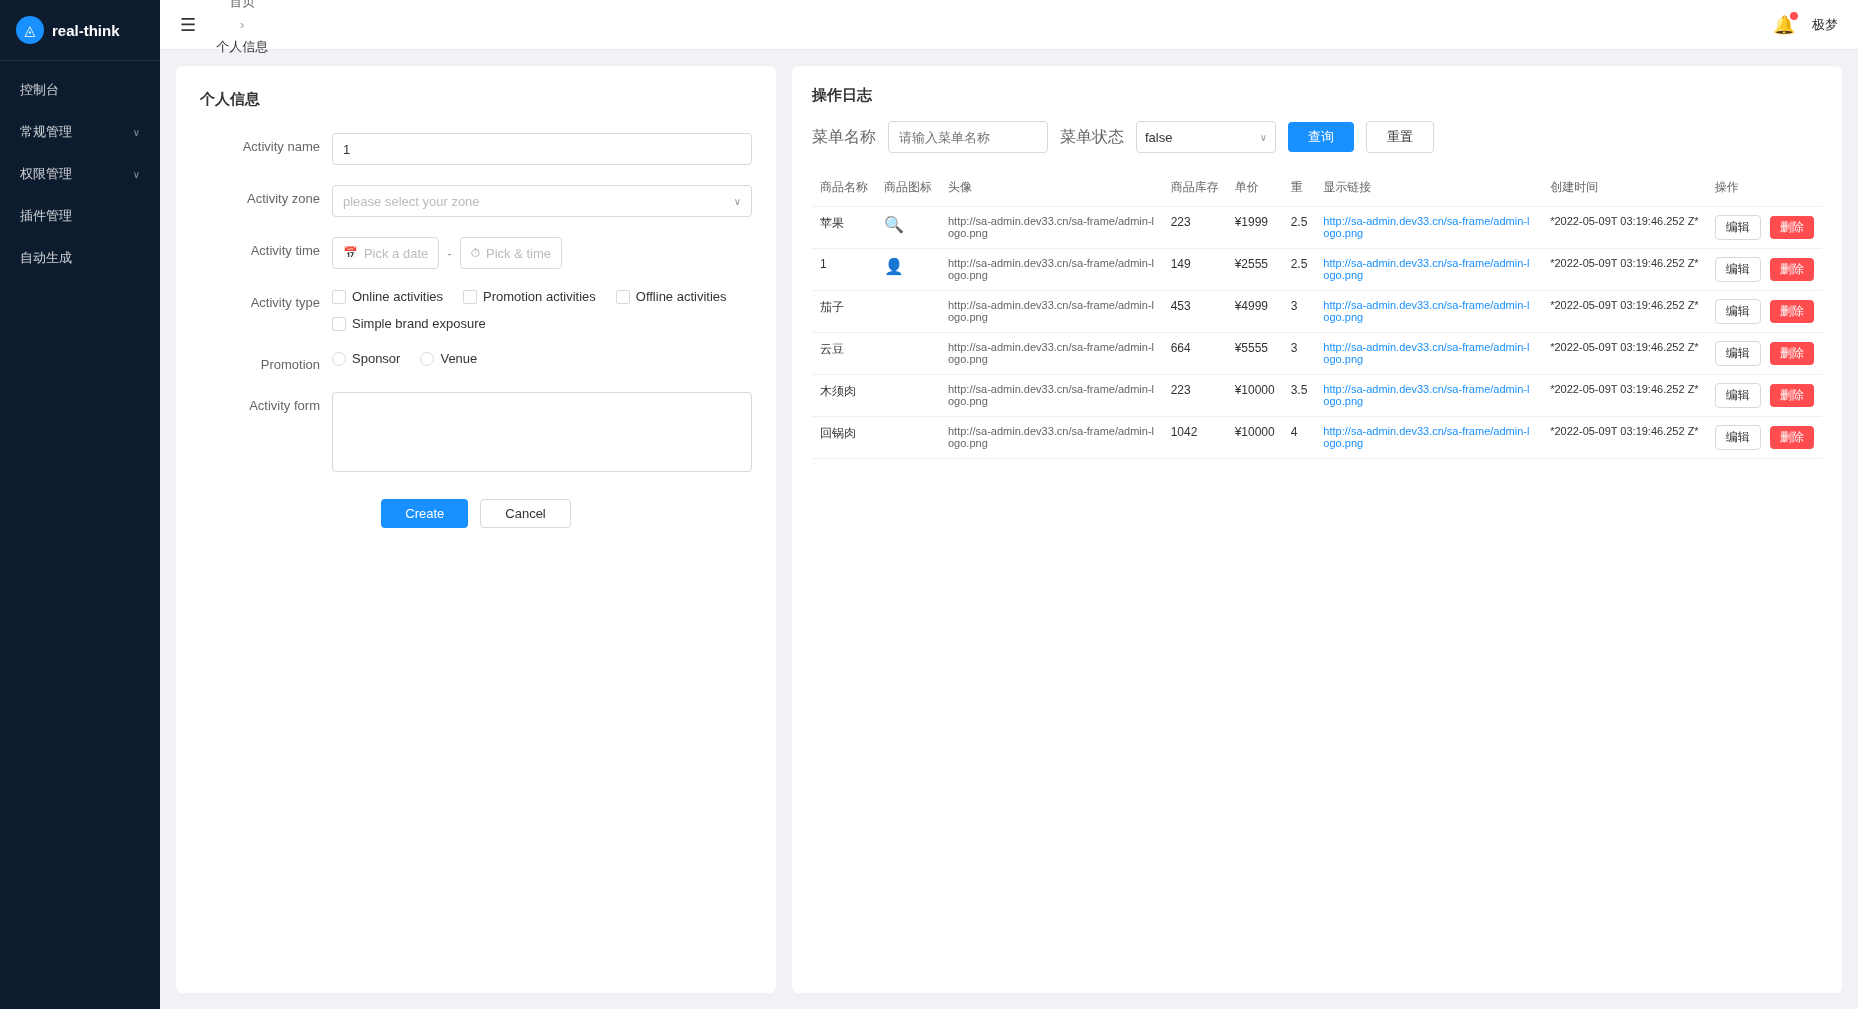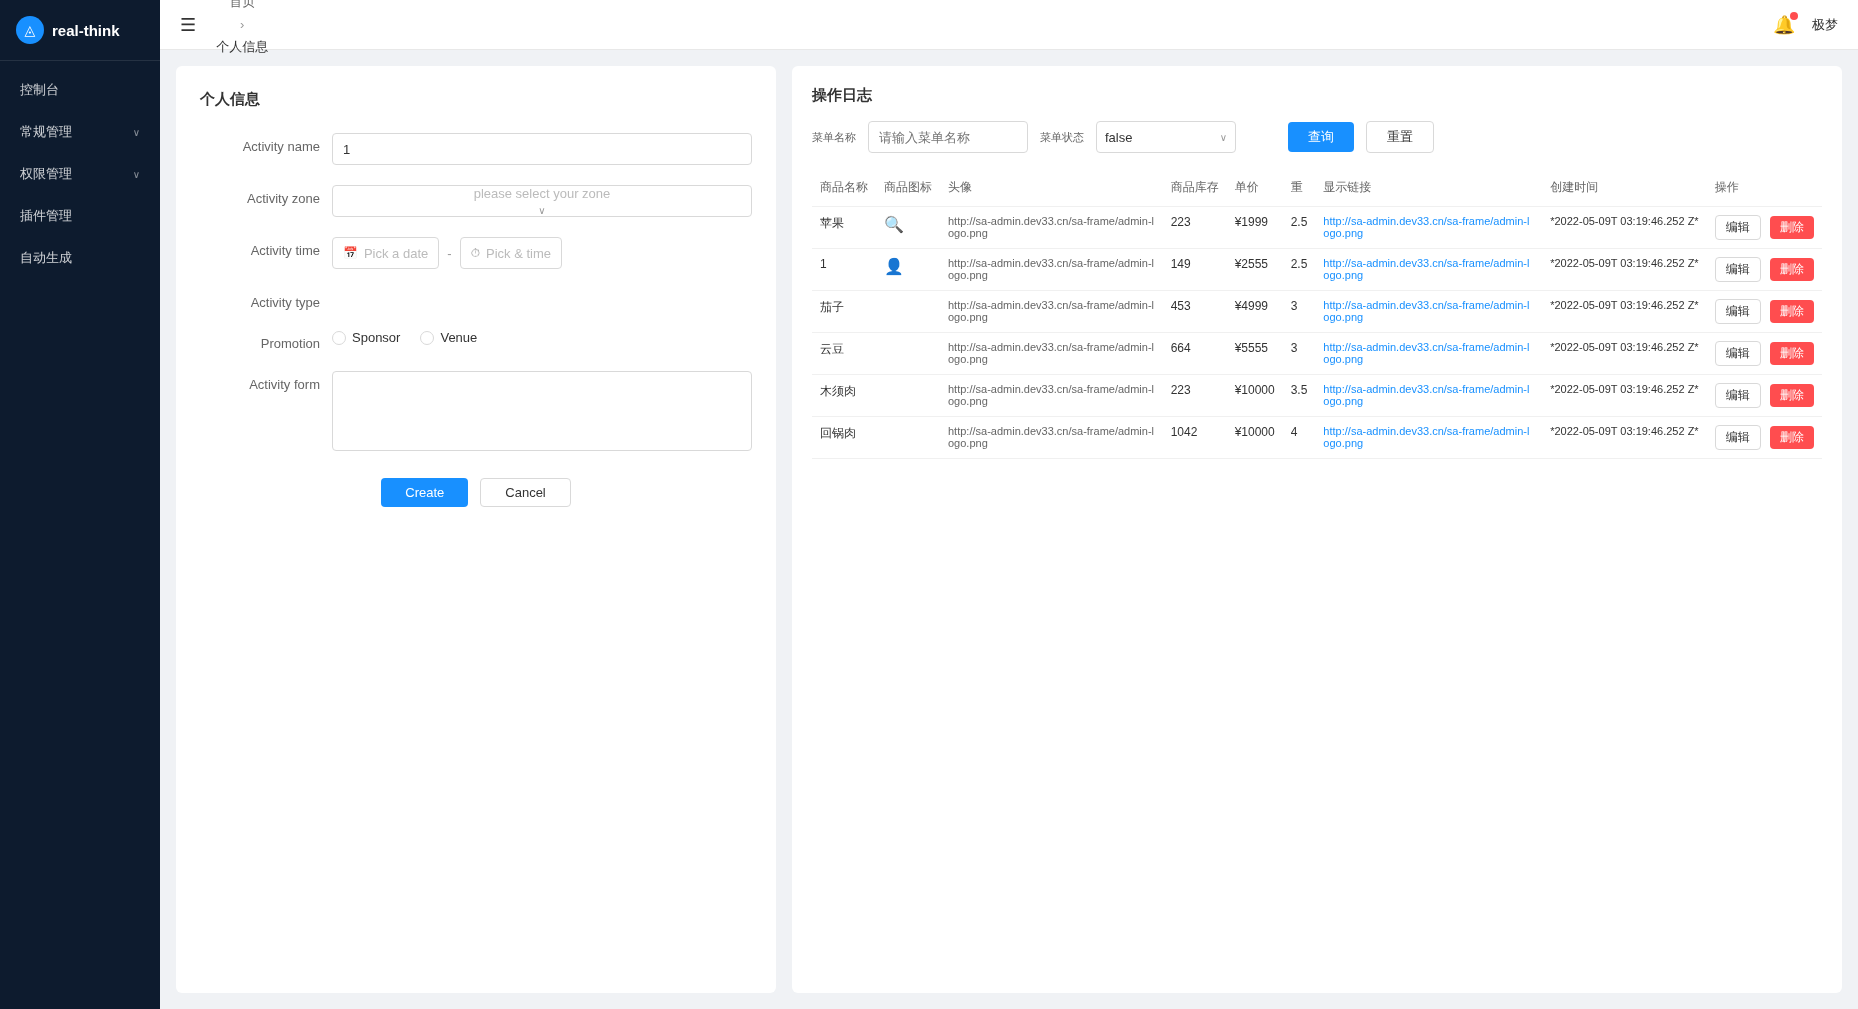--- a/index.html
+++ b/index.html
@@ -134,21 +134,20 @@
       position: relative;
       display: inline-flex;
       align-items: center;
       width: 100%;
       height: 32px;
       border: 1px solid #d9d9d9;
       border-radius: 4px;
       padding: 0 10px;
       background: #fff;
       cursor: pointer;
-      flex-direction: column;
     }
     .select-placeholder { color: #bbb; font-size: 13px; flex: 1; }
     .select-arrow { color: #999; font-size: 10px; }
 
     .time-row { display: flex; align-items: center; gap: 8px; }
     .date-input, .time-input {
       display: flex;
       align-items: center;
       gap: 6px;
       height: 32px;
@@ -254,21 +253,21 @@
       font-weight: 600;
       color: #333;
       margin-bottom: 16px;
     }
     .filter-row {
       display: flex;
       align-items: center;
       gap: 12px;
       margin-bottom: 16px;
     }
-    .filter-label { color: #666; font-size: 11px; }
+    .filter-label { color: #666; font-size: 16px; }
     .filter-input {
       height: 32px;
       border: 1px solid #d9d9d9;
       border-radius: 4px;
       padding: 0 10px;
       font-size: 13px;
       width: 160px;
       outline: none;
     }
     .filter-select-wrapper {
@@ -287,21 +286,20 @@
     .filter-select-text { flex: 1; color: #333; }
     .filter-select-arrow { color: #999; font-size: 10px; }
     .btn-query {
       background: #1890ff;
       color: #fff;
       border: none;
       border-radius: 4px;
       padding: 6px 20px;
       cursor: pointer;
       font-size: 13px;
-      margin-left: 40px;
     }
     .btn-reset {
       background: #fff;
       color: #333;
       border: 1px solid #d9d9d9;
       border-radius: 4px;
       padding: 6px 20px;
       cursor: pointer;
       font-size: 13px;
     }
@@ -429,20 +427,40 @@
               <span class="time-icon">⏱</span>
               <span>Pick &amp; time</span>
             </div>
           </div>
         </div>
       </div>
 
 
       <div class="form-row">
         <div class="form-label">Activity type</div>
+        <div class="form-control">
+          <div class="checkbox-group">
+            <div class="checkbox-item">
+              <div class="checkbox-box"></div>
+              <span>Online activities</span>
+            </div>
+            <div class="checkbox-item">
+              <div class="checkbox-box"></div>
+              <span>Promotion activities</span>
+            </div>
+            <div class="checkbox-item">
+              <div class="checkbox-box"></div>
+              <span>Offline activities</span>
+            </div>
+            <div class="checkbox-item">
+              <div class="checkbox-box"></div>
+              <span>Simple brand exposure</span>
+            </div>
+          </div>
+        </div>
       </div>
 
       <div class="form-row">
         <div class="form-label">Promotion</div>
         <div class="form-control">
           <div class="radio-group">
             <div class="radio-item">
               <div class="radio-circle"></div>
               <span>Sponsor</span>
             </div>

